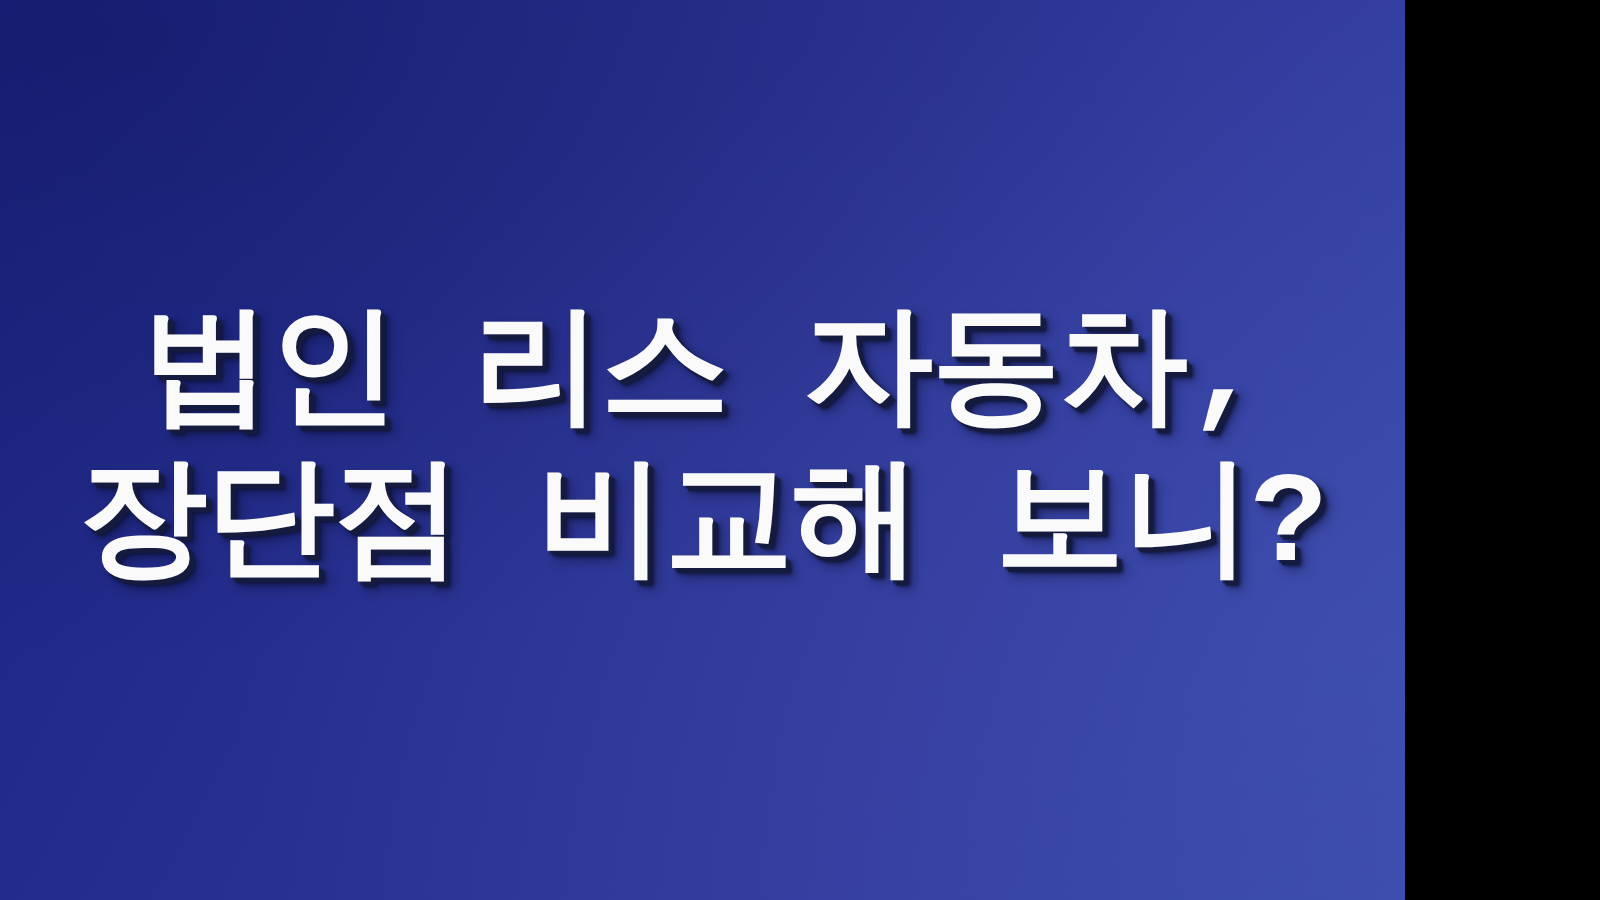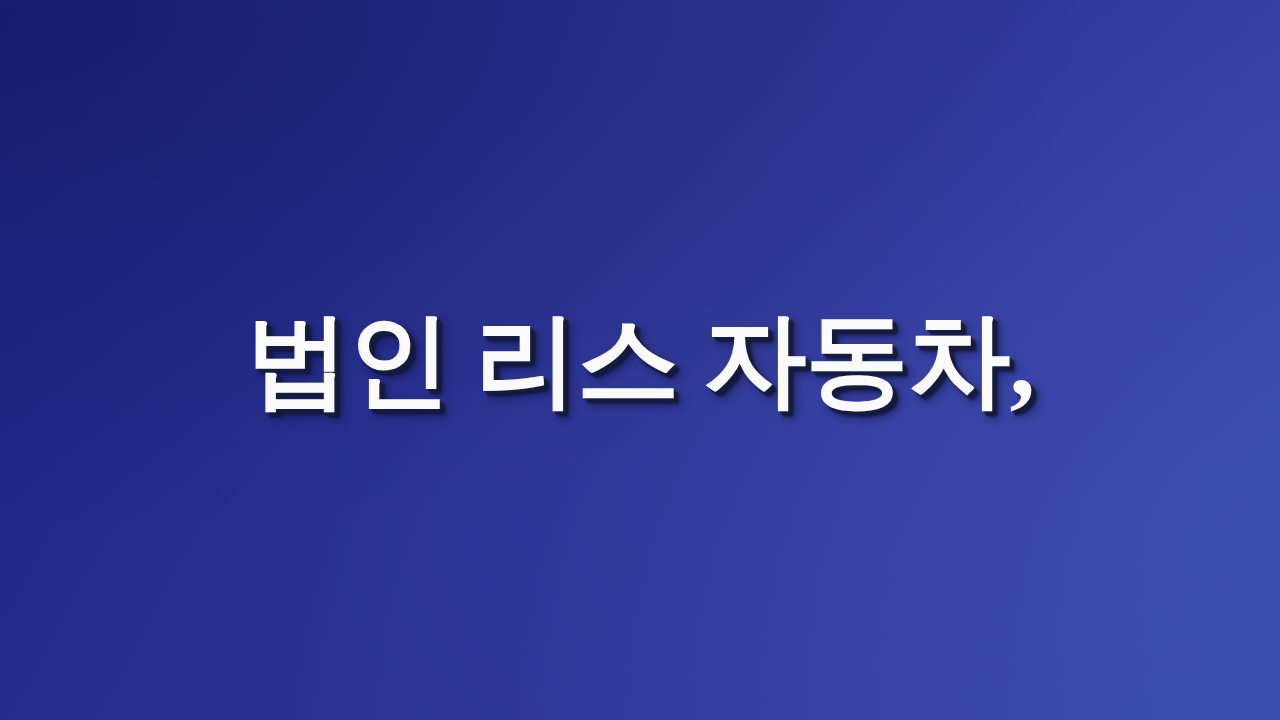--- a/index.html
+++ b/index.html
@@ -4,36 +4,36 @@
 <title>Thumbnail Title Card</title>
 <style>
   html, body {
     margin: 0;
     padding: 0;
     background: #000;
   }
 
   #stage {
     position: relative;
-    width: 1280px;
+    width: 1124px;
     height: 720px;
     overflow: hidden;
     
     background-color: #2A3391;
     background-image:
       linear-gradient(118deg,
         #1B2382 0%,
         #1F2887 14%,
         #242D8C 28%,
         #293291 42%,
         #2E3796 56%,
         #323C9E 70%,
         #3543A4 84%,
         #3A4AAA 100%);
-    font-family: Liberation Serif, serif;
+    font-family: Liberation Mono, monospace;
   }
 
   
   #stage::after {
     content: "";
     position: absolute;
     inset: 0;
     pointer-events: none;
     background:
       radial-gradient(130% 115% at 6% 4%, rgba(10,14,70,0.30) 0%, rgba(10,14,70,0.12) 36%, rgba(10,14,70,0) 62%),
@@ -65,15 +65,16 @@
        7px 7px 9px rgba(8,11,36,0.45);
   }
 </style>
 </head>
 <body>
 
 <div id="stage">
 
   <div id="title-block">
     <span class="title-line">법인 리스 자동차,</span>
+    <span class="title-line">장단점 비교해 보니?</span>
   </div>
 
 </div>
 
 </body></html>

